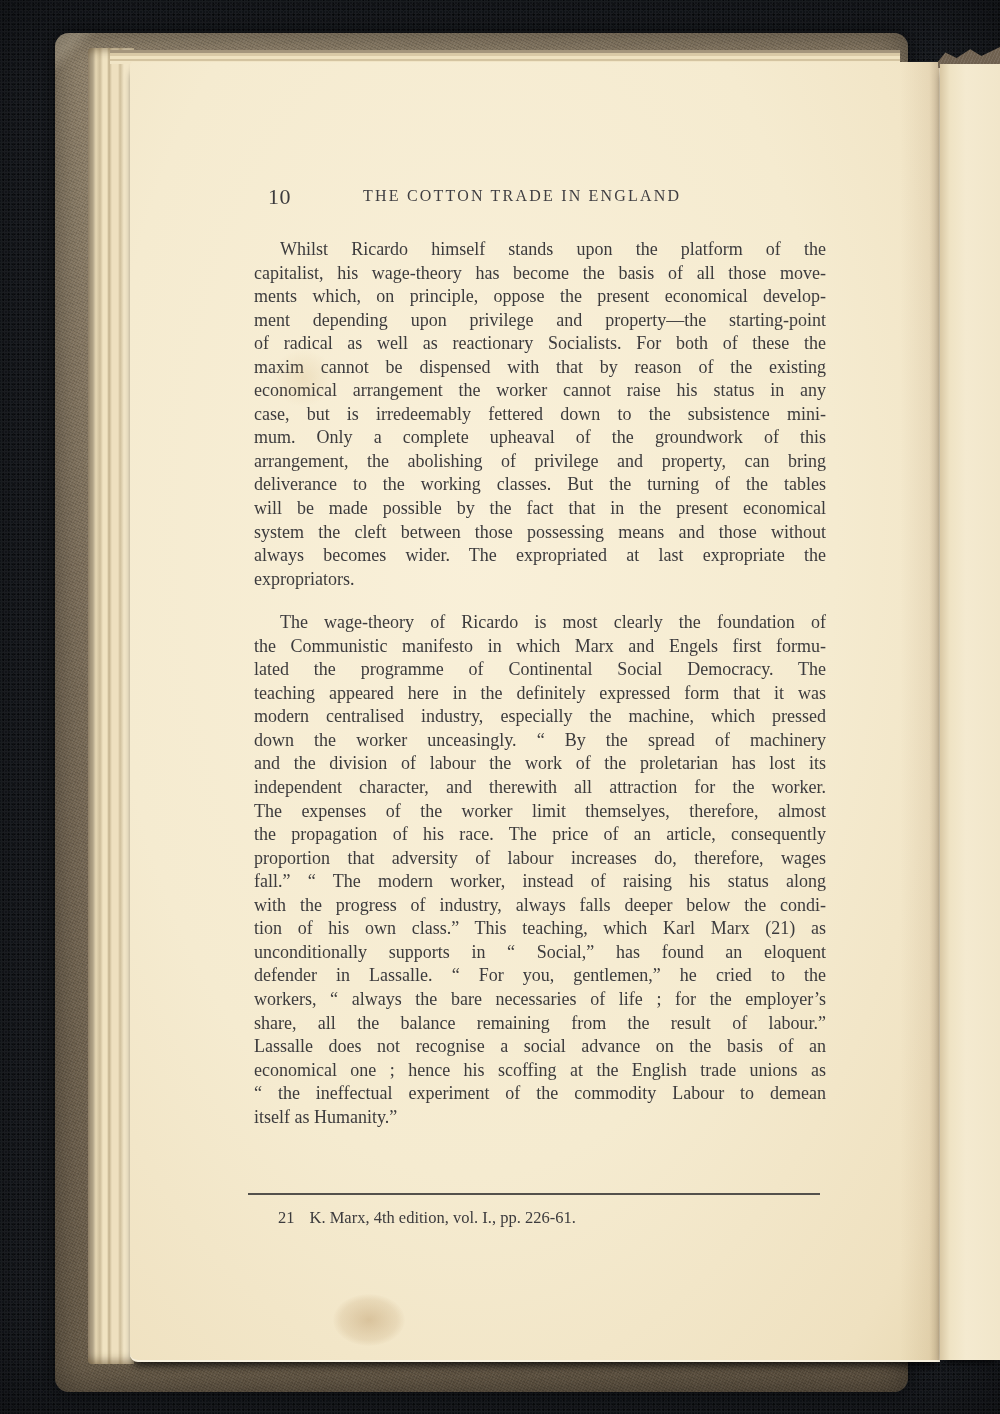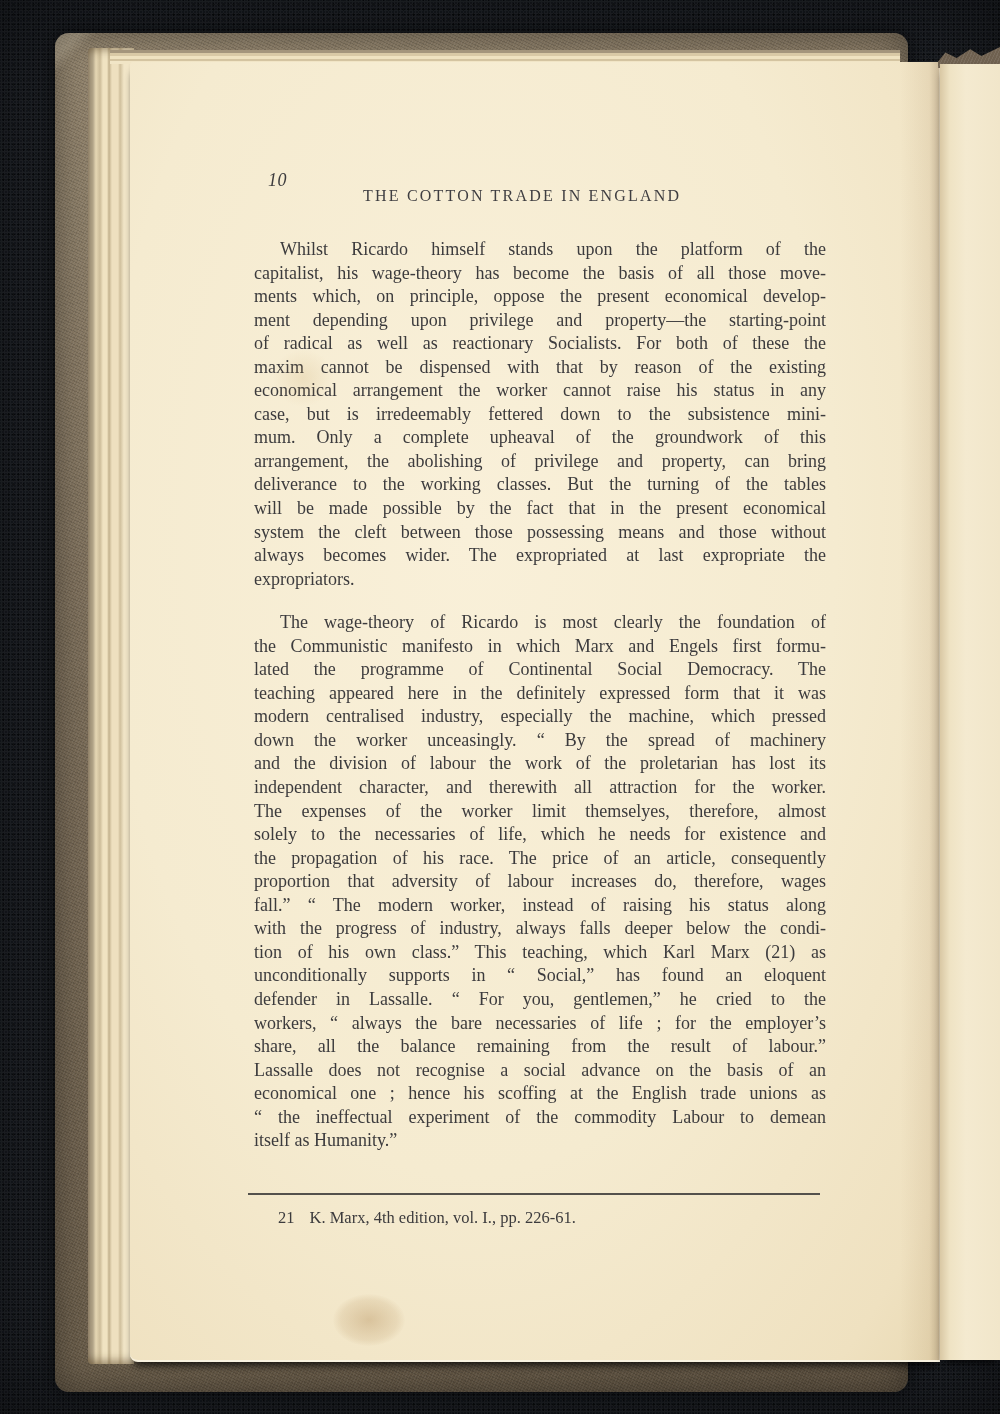--- a/index.html
+++ b/index.html
@@ -65,21 +65,21 @@
     position:absolute;left:938px;top:46px;width:62px;height:22px;background:#6f6150;
     background-image:repeating-linear-gradient(115deg, rgba(255,255,255,0.08) 0 1px, transparent 1px 3px);
     clip-path:polygon(0 70%,12% 30%,30% 55%,52% 15%,70% 45%,100% 5%,100% 100%,0 100%);
   }
   
   .stain1{position:absolute;left:203px;top:1232px;width:72px;height:52px;border-radius:50%;
     background:radial-gradient(rgba(158,112,52,0.30), rgba(158,112,52,0.12) 55%, transparent 72%);}
   .stain2{position:absolute;left:142px;top:287px;width:62px;height:58px;border-radius:50%;
     background:radial-gradient(rgba(185,145,75,0.16), transparent 70%);}
   
-  .pagenum{position:absolute;left:138px;top:108px;font-size:18px;letter-spacing:0.5px;font-style:italic;}
+  .pagenum{position:absolute;left:138px;top:122px;font-size:22px;letter-spacing:0.5px;}
   .runhead{position:absolute;left:233px;top:125px;font-size:16px;letter-spacing:2.2px;color:#3f3e41;}
   .body-text{position:absolute;left:124px;top:176px;width:572px;font-size:18px;line-height:23.55px;
     text-shadow:0.2px 0 0 currgba;color:#3c3b3d;}
   .line{text-align:justify;text-align-last:justify;height:23.55px;}
   .first-line{text-indent:26px;}
   .last-line{text-align-last:left;}
   .para + .para{margin-top:20px;}
   .foot-rule{position:absolute;left:118px;top:1131px;width:572px;height:1.5px;background:#54514c;}
   .footnote{position:absolute;left:124px;top:1146px;width:572px;font-size:16.5px;}
   .footnote .fmark{padding-left:24px;}
@@ -120,21 +120,20 @@
         <div class="para">
           <div class="line first-line">The wage-theory of Ricardo is most clearly the foundation of</div>
           <div class="line">the Communistic manifesto in which Marx and Engels first formu-</div>
           <div class="line">lated the programme of Continental Social Democracy.  The</div>
           <div class="line">teaching appeared here in the definitely expressed form that it was</div>
           <div class="line">modern centralised industry, especially the machine, which pressed</div>
           <div class="line">down the worker unceasingly.  “ By the spread of machinery</div>
           <div class="line">and the division of labour the work of the proletarian has lost its</div>
           <div class="line">independent character, and therewith all attraction for the worker.</div>
           <div class="line">The expenses of the worker limit themselyes, therefore, almost</div>
-          <div class="line">solely to the necessaries of life, which he needs for existence and</div>
           <div class="line">the propagation of his race.  The price of an article, consequently</div>
           <div class="line">proportion that adversity of labour increases do, therefore, wages</div>
           <div class="line">fall.”  “ The modern worker, instead of raising his status along</div>
           <div class="line">with the progress of industry, always falls deeper below the condi-</div>
           <div class="line">tion of his own class.”  This teaching, which Karl Marx (21) as</div>
           <div class="line">unconditionally supports in “ Social,” has found an eloquent</div>
           <div class="line">defender in Lassalle.  “ For you, gentlemen,” he cried to the</div>
           <div class="line">workers, “ always the bare necessaries of life ; for the employer’s</div>
           <div class="line">share, all the balance remaining from the result of labour.”</div>
           <div class="line">Lassalle does not recognise a social advance on the basis of an</div>

